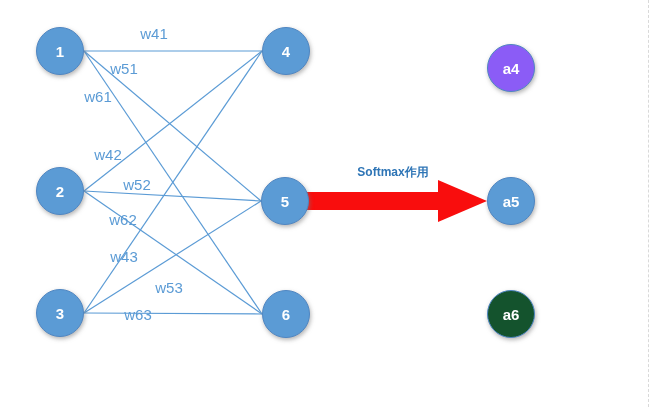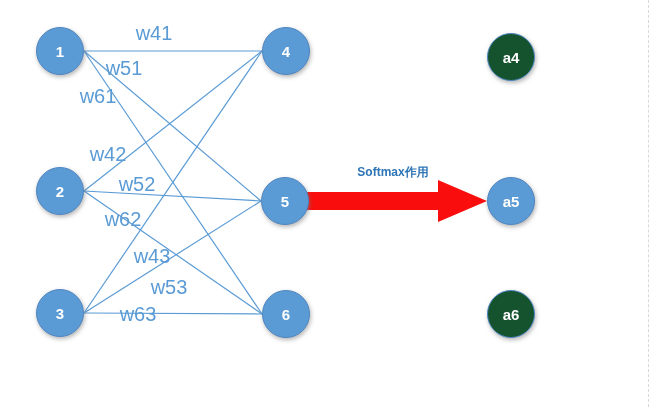--- a/index.html
+++ b/index.html
@@ -32,21 +32,21 @@
     color: #ffffff;
     font-size: 15px;
     font-weight: bold;
     background: #5b9bd5;
     border: 1px solid #4f86c2;
     box-shadow: 1px 2px 4px rgba(120,120,120,0.55);
   }
   .edge-label {
     position: absolute;
     transform: translate(-50%, -50%);
-    font-size: 20px;
+    font-size: 15px;
     color: #5b9bd5;
     white-space: nowrap;
     line-height: 1;
   }
   .softmax-label {
     position: absolute;
     transform: translate(-50%, -50%);
     font-size: 12px;
     font-weight: bold;
     color: #2e75b6;
@@ -81,29 +81,29 @@
       <line x1="307" y1="201" x2="440" y2="201" stroke="#f90d0d" stroke-width="18" stroke-linecap="round"></line>
       <polygon points="438,180 438,222 487,201" fill="#f90d0d"></polygon>
     </svg>
   <div id="nodes-layer">
       <div class="node" style="left: 36px; top: 27px; width: 48px; height: 48px; background: rgb(91, 155, 213); border-color: rgb(79, 134, 194); color: rgb(255, 255, 255);">1</div>
       <div class="node" style="left: 36px; top: 167px; width: 48px; height: 48px; background: rgb(91, 155, 213); border-color: rgb(79, 134, 194); color: rgb(255, 255, 255);">2</div>
       <div class="node" style="left: 36px; top: 289px; width: 48px; height: 48px; background: rgb(91, 155, 213); border-color: rgb(79, 134, 194); color: rgb(255, 255, 255);">3</div>
       <div class="node" style="left: 262px; top: 27px; width: 48px; height: 48px; background: rgb(91, 155, 213); border-color: rgb(79, 134, 194); color: rgb(255, 255, 255);">4</div>
       <div class="node" style="left: 261px; top: 177px; width: 48px; height: 48px; background: rgb(91, 155, 213); border-color: rgb(79, 134, 194); color: rgb(255, 255, 255);">5</div>
       <div class="node" style="left: 262px; top: 290px; width: 48px; height: 48px; background: rgb(91, 155, 213); border-color: rgb(79, 134, 194); color: rgb(255, 255, 255);">6</div>
-      <div class="node" style="left: 487px; top: 33px; width: 48px; height: 48px; background: #14532d; border-color: rgb(79, 134, 194); color: rgb(255, 255, 255);">a4</div>
+      <div class="node" style="left: 487px; top: 44px; width: 48px; height: 48px; background: #8b5cf6; border-color: rgb(79, 134, 194); color: rgb(255, 255, 255);">a4</div>
       <div class="node" style="left: 487px; top: 177px; width: 48px; height: 48px; background: rgb(91, 155, 213); border-color: rgb(79, 134, 194); color: rgb(255, 255, 255);">a5</div>
       <div class="node" style="left: 487px; top: 290px; width: 48px; height: 48px; background: #14532d; border-color: rgb(79, 134, 194); color: rgb(255, 255, 255);">a6</div>
     </div>
   <div id="labels-layer">
       <span class="edge-label" style="left: 154px; top: 33px; color: rgb(91, 155, 213);">w41</span>
       <span class="edge-label" style="left: 124px; top: 68px; color: rgb(91, 155, 213);">w51</span>
       <span class="edge-label" style="left: 98px; top: 96px; color: rgb(91, 155, 213);">w61</span>
       <span class="edge-label" style="left: 108px; top: 154px; color: rgb(91, 155, 213);">w42</span>
       <span class="edge-label" style="left: 137px; top: 184px; color: rgb(91, 155, 213);">w52</span>
       <span class="edge-label" style="left: 123px; top: 219px; color: rgb(91, 155, 213);">w62</span>
-      <span class="edge-label" style="left: 124px; top: 256px; color: rgb(91, 155, 213); margin-left: 28px;">w43</span>
+      <span class="edge-label" style="left: 124px; top: 256px; color: rgb(91, 155, 213);">w43</span>
       <span class="edge-label" style="left: 137px; top: 287px; color: rgb(91, 155, 213); margin-left: 32px;">w53</span>
       <span class="edge-label" style="left: 127px; top: 314px; color: rgb(91, 155, 213); margin-left: 11px;">w63</span>
     </div>
   <div class="softmax-label" id="softmax-label" style="left: 393px; top: 172px; color: rgb(46, 117, 182);">Softmax作用</div>
 </div>
 
 </body></html>

